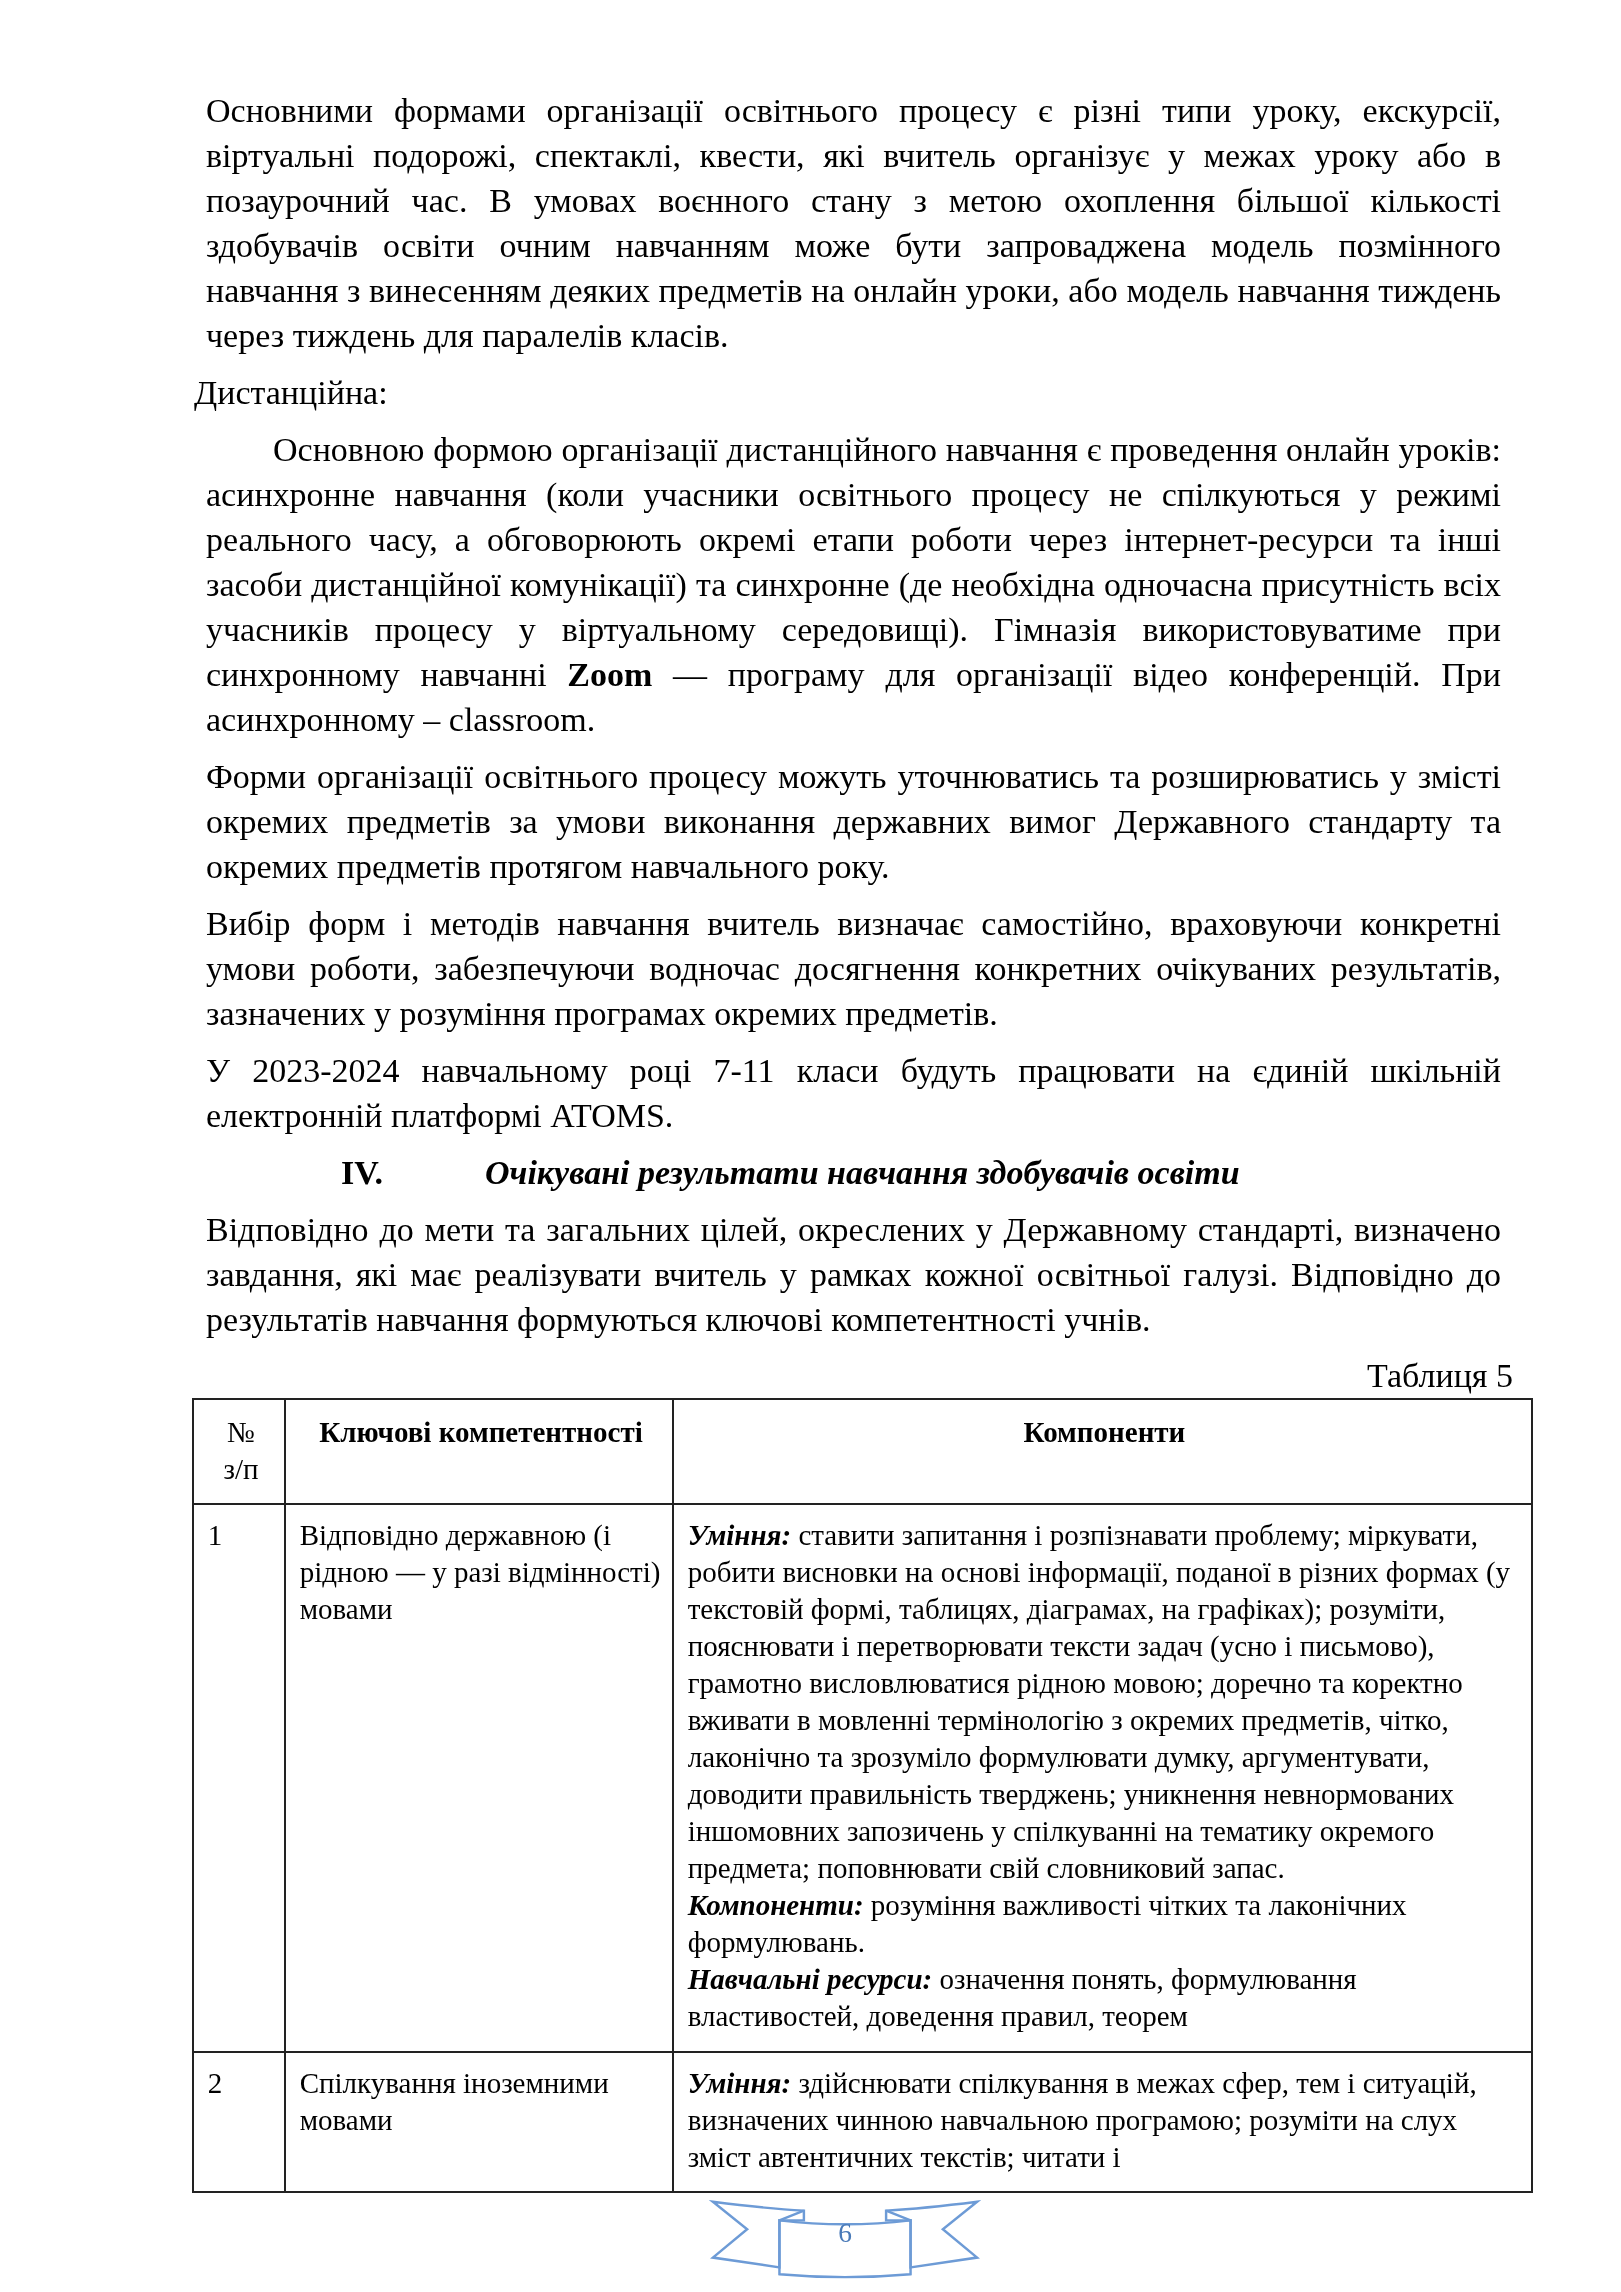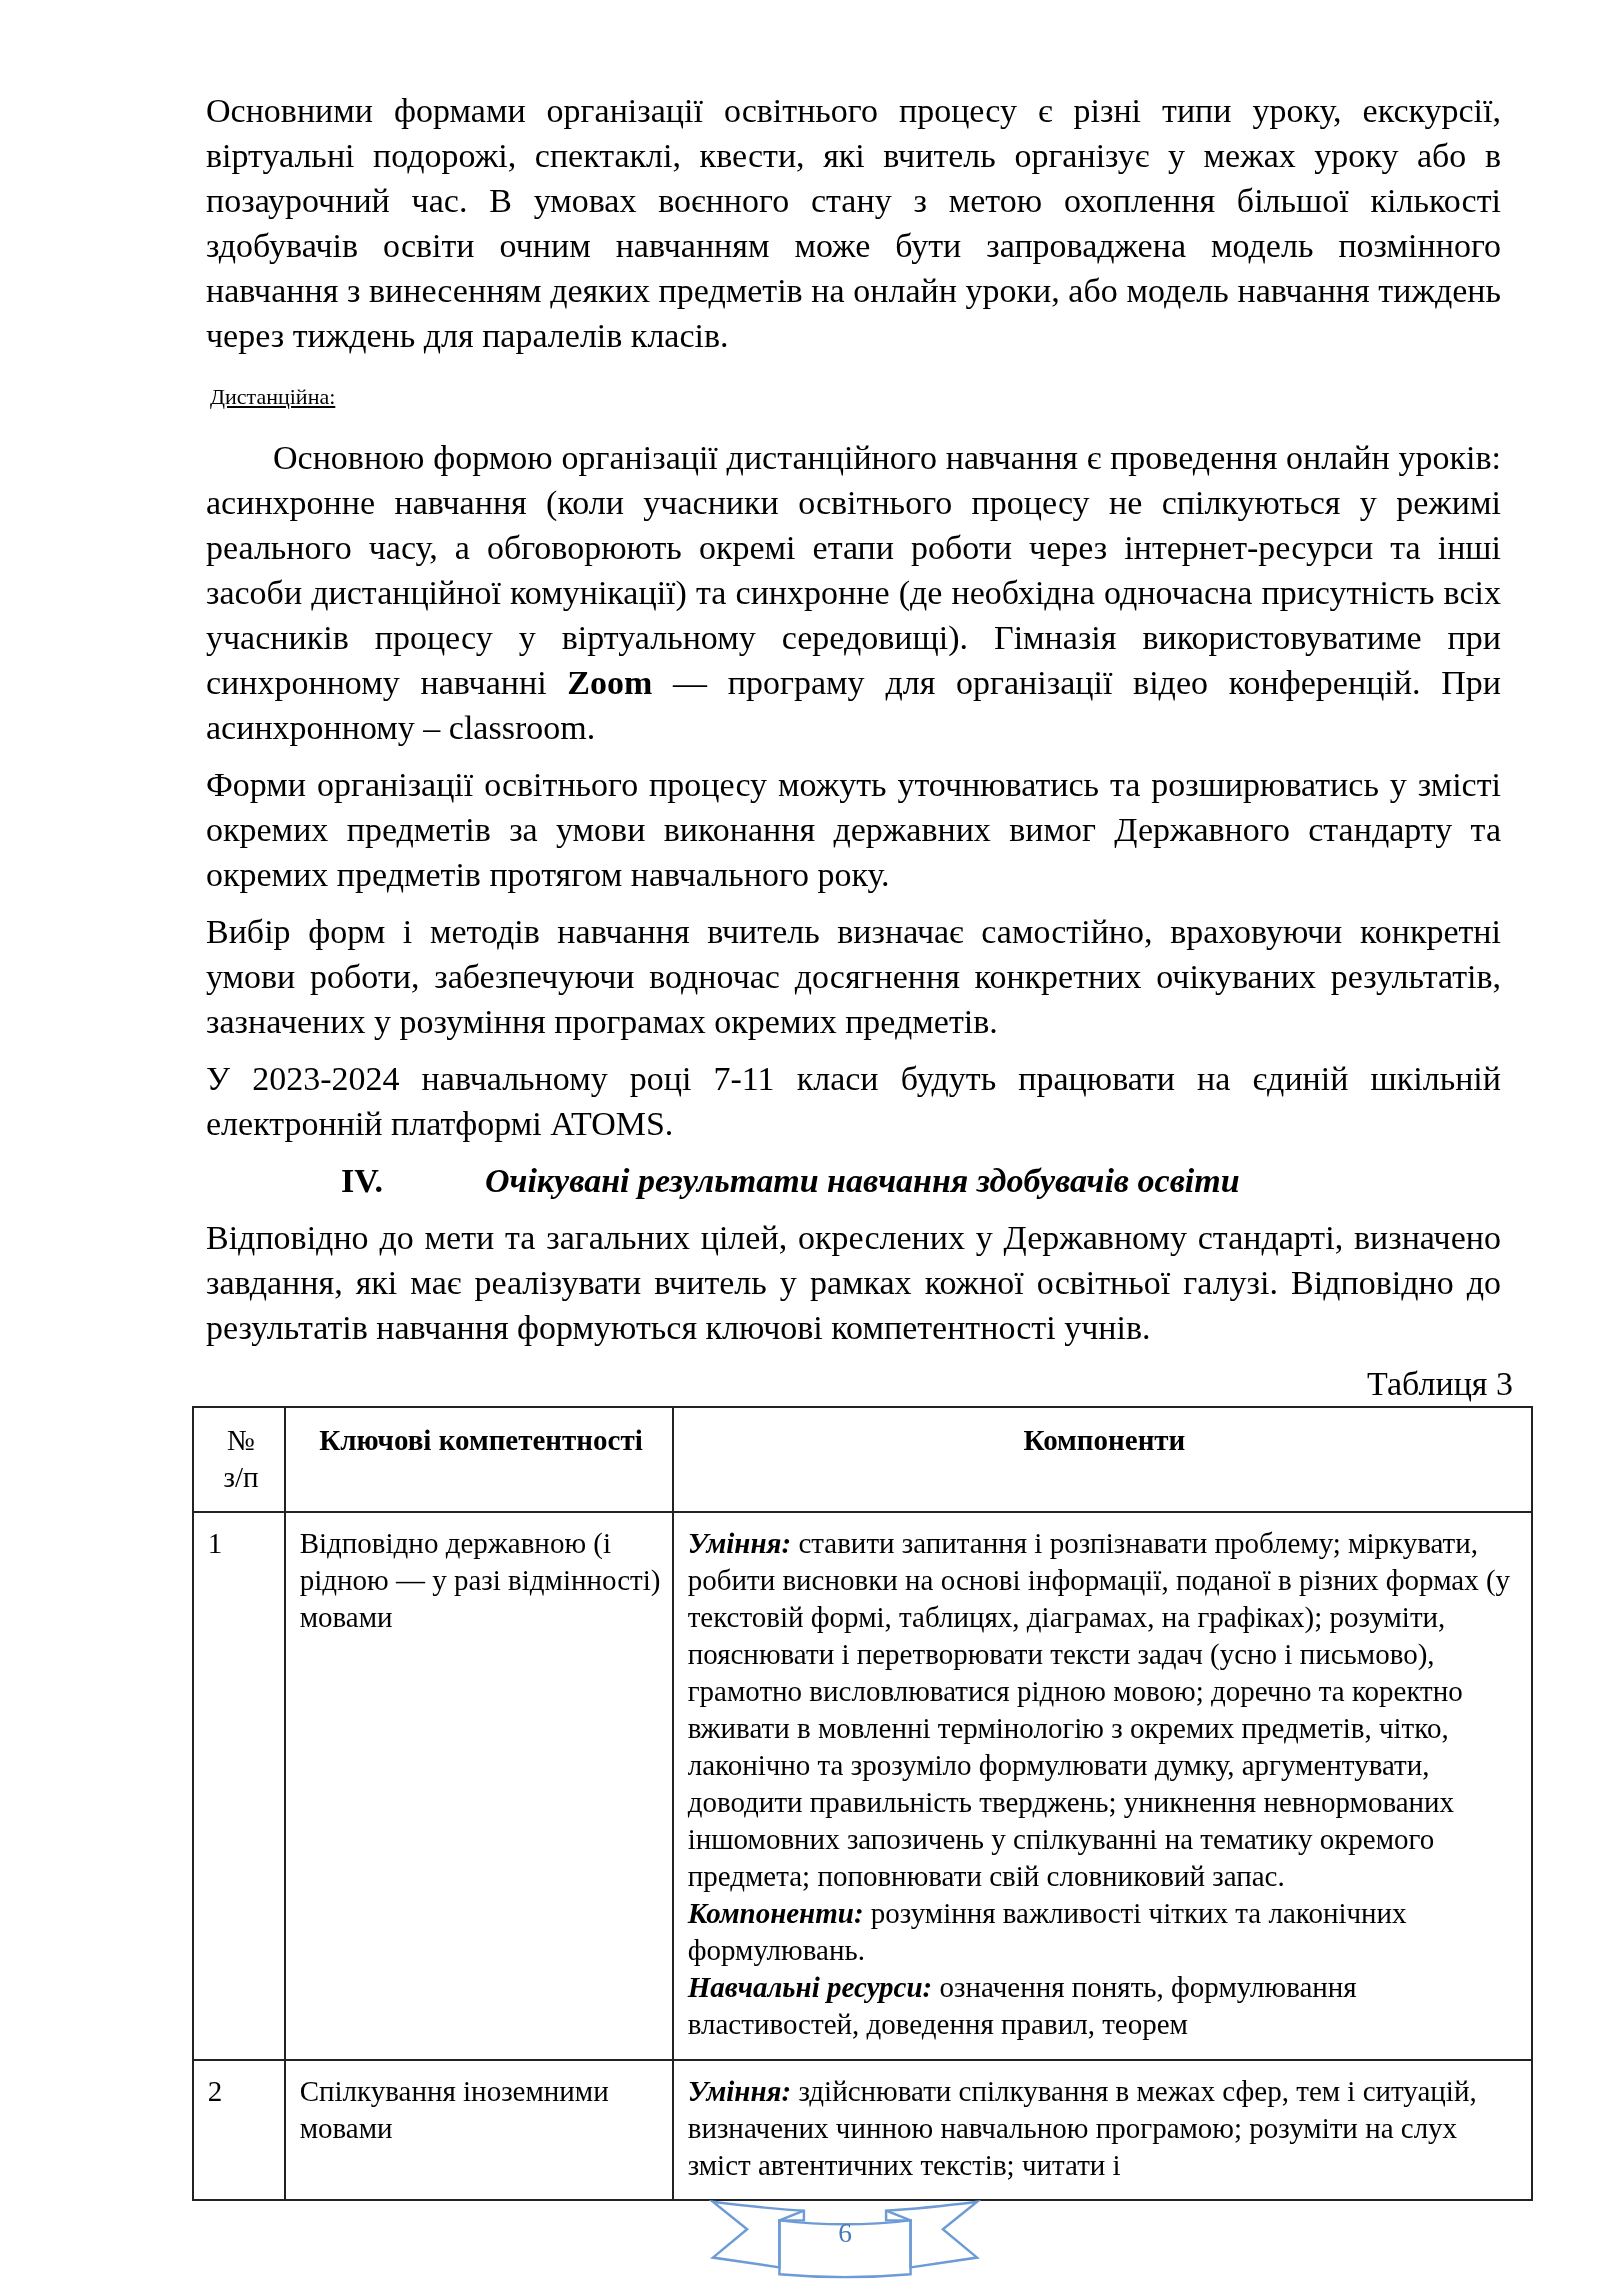--- a/index.html
+++ b/index.html
@@ -5,21 +5,21 @@
   html, body { margin: 0; padding: 0; background: #ffffff; }
   body {
     width: 1621px; height: 2293px; position: relative; overflow: hidden;
     font-family: "Liberation Serif", serif; color: #000;
   }
   .page { position: absolute; left: 194px; top: 76px; width: 1319px; }
   .p {
     font-size: 34px; line-height: 45px; text-align: justify; margin: 12px;
   }
   .p.indent { text-indent: 67px; }
-  .heading-u { text-decoration: underline; font-size: 22px; line-height: 45px; margin: 16px; }
+  .heading-u { font-size: 34px; line-height: 45px; margin: 0; }
   .section-title {
     font-size: 34px; line-height: 45px; margin: 0; position: relative; height: 45px;
   }
   .section-title .num { position: absolute; left: 147px; font-weight: bold; }
   .section-title .txt { position: absolute; left: 291px; font-weight: bold; font-style: italic; }
   .table-caption { text-align: right; font-size: 34px; line-height: 44px; margin: 0; }
   table.comp {
     border-collapse: collapse; width: 1339px; margin-left: -2px; table-layout: fixed;
     font-size: 29px; line-height: 37px;
   }
@@ -45,21 +45,21 @@
   <p class="p">Форми організації освітнього процесу можуть уточнюватись та розширюватись у змісті окремих предметів за умови виконання державних вимог Державного стандарту та окремих предметів протягом навчального року.</p>
   <p class="p">Вибір форм і методів навчання вчитель визначає самостійно, враховуючи конкретні умови роботи, забезпечуючи водночас досягнення конкретних очікуваних результатів, зазначених у розуміння програмах окремих предметів.</p>
   <p class="p">У 2023-2024 навчальному році 7-11 класи  будуть працювати на єдиній шкільній електронній  платформі ATOMS.</p>
 
   <div class="section-title">
     <span class="num">IV.</span>
     <span class="txt">Очікувані результати навчання здобувачів освіти</span>
   </div>
 
   <p class="p">Відповідно до мети та загальних цілей, окреслених у Державному стандарті, визначено завдання, які має реалізувати вчитель у рамках кожної освітньої галузі. Відповідно до результатів навчання формуються ключові компетентності учнів.</p>
-  <p class="table-caption">Таблиця 3</p>
+  <p class="table-caption">Таблиця 5</p>
 
   <table class="comp">
     <colgroup>
       <col style="width:92px">
       <col style="width:388px">
       <col style="width:859px">
     </colgroup>
     <tbody>
         <tr>
       <th class="no">

